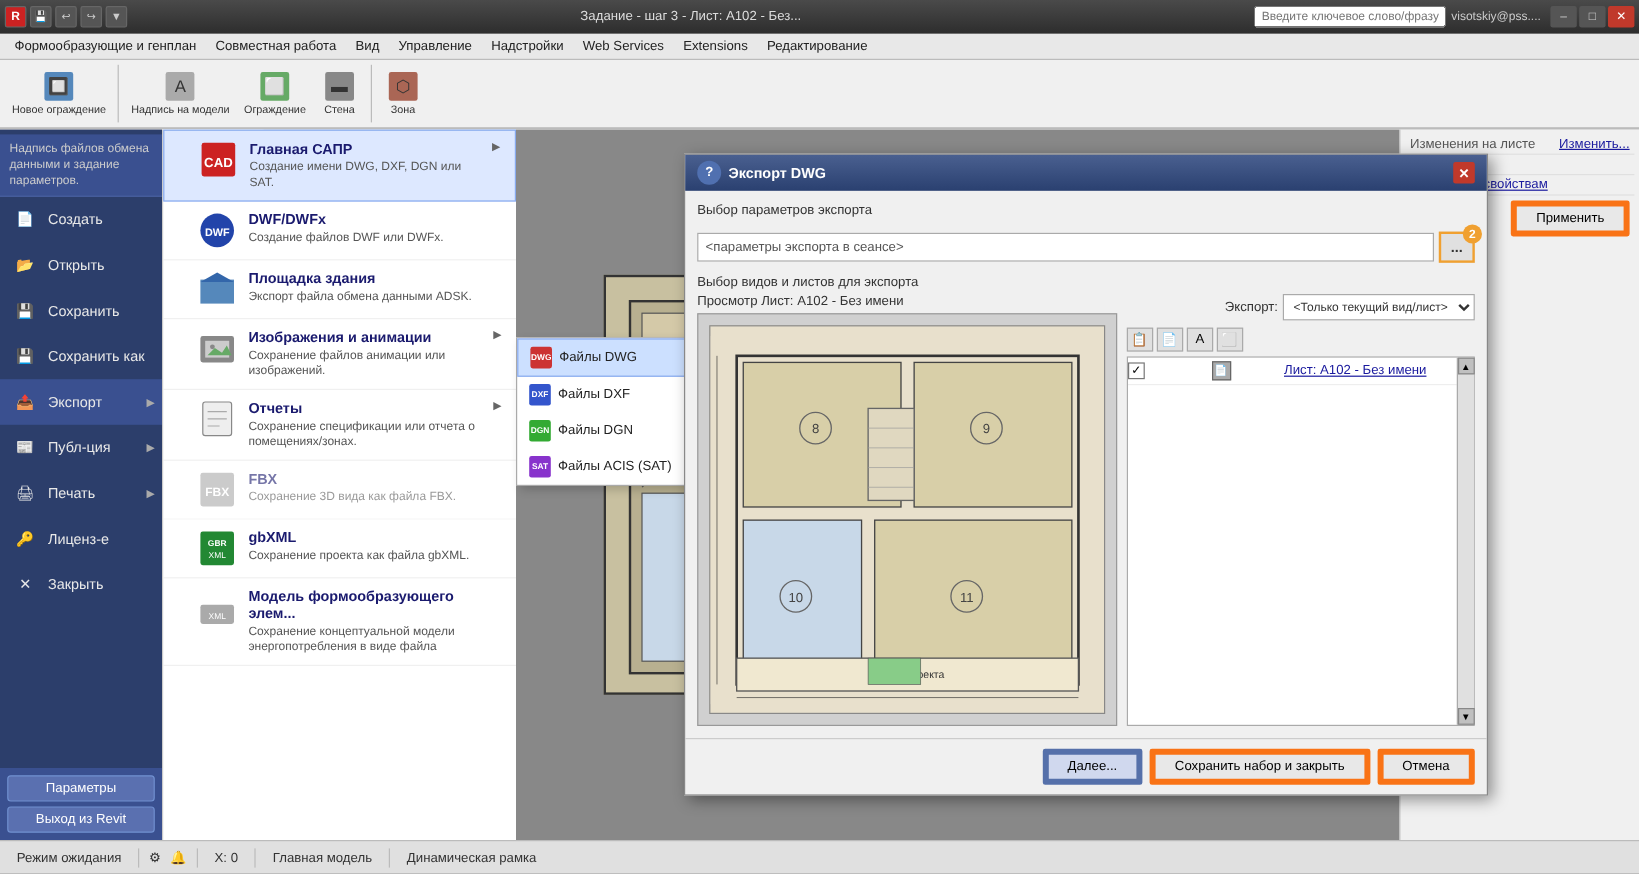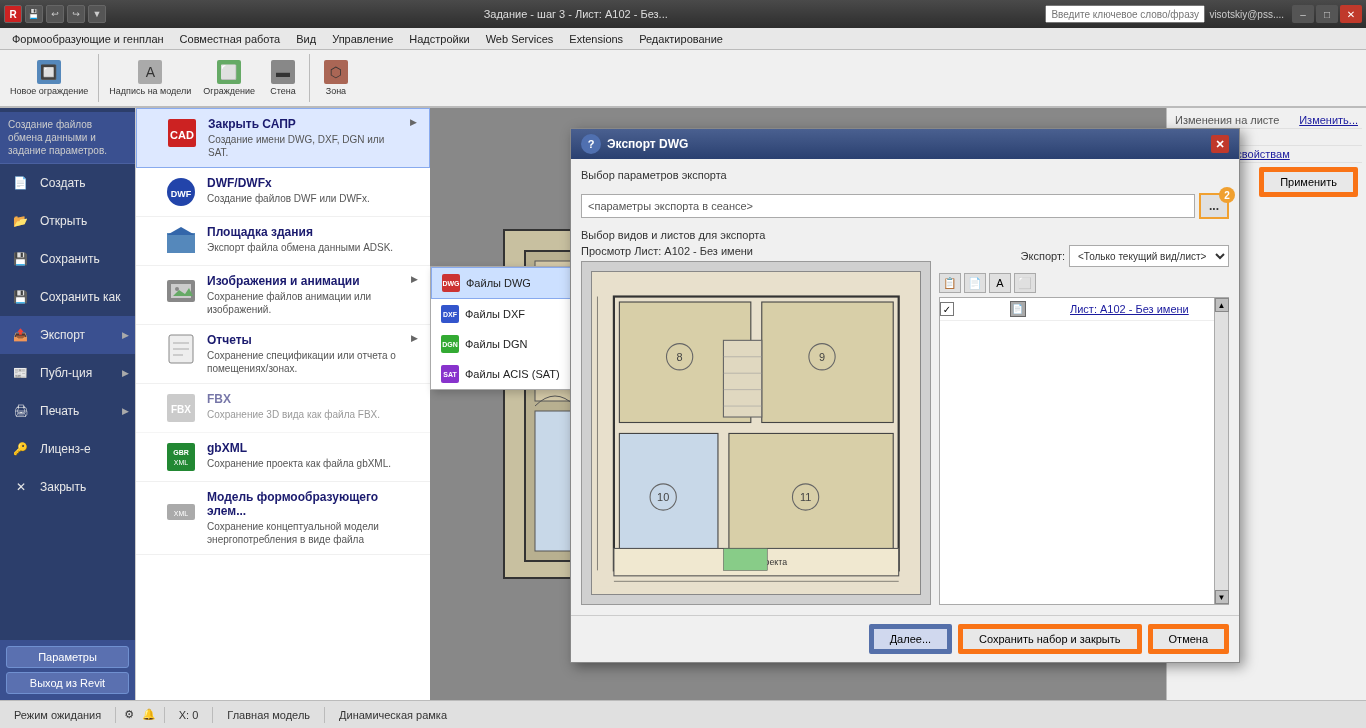--- a/index.html
+++ b/index.html
@@ -609,21 +609,21 @@
       <span class="right-panel-link">Справка по свойствам</span>
     </div>
     <div style="display:flex;justify-content:flex-end;padding:4px;">
       <button class="dlg-btn">Применить</button>
     </div>
   </div>
 
   <div class="app-menu-backdrop">
     <div class="app-menu-left">
 
-      <div style="background:#3a5090;padding:6px 8px;font-size:10px;color:#ccc;line-height:1.3;border-bottom:1px solid #4a60a0;">Создание файлов обмена данными и задание параметров.</div>
+      <div style="background:#3a5090;padding:6px 8px;font-size:10px;color:#ccc;line-height:1.3;border-bottom:1px solid #4a60a0;">Надпись файлов обмена данными и задание параметров.</div>
 
       <div class="app-menu-item">
         <div class="app-menu-item-icon">📄</div>
         <span>Создать</span>
       </div>
       <div class="app-menu-item">
         <div class="app-menu-item-icon">📂</div>
         <span>Открыть</span>
       </div>
       <div class="app-menu-item">
@@ -667,21 +667,21 @@
     <div class="app-menu-right">
 
       <div class="format-item highlighted">
         <div class="format-item-icon">
           <svg width="32" height="32" viewBox="0 0 32 32">
               <rect x="2" y="2" width="28" height="28" rx="2" fill="#cc2222"></rect>
               <text x="16" y="22" text-anchor="middle" font-size="11" fill="white" font-weight="bold">CAD</text>
             </svg>
         </div>
         <div class="format-item-text">
-          <h4>Закрыть САПР</h4>
+          <h4>Главная САПР</h4>
           <p>Создание имени DWG, DXF, DGN или SAT.</p>
         </div>
         <span style="margin-left:auto;font-size:9px;color:#666;">▶</span>
       </div>
 
       <div class="format-item">
         <div class="format-item-icon">
           <svg width="32" height="32" viewBox="0 0 32 32">
               <circle cx="16" cy="16" r="14" fill="#2244aa"></circle>
               <text x="16" y="21" text-anchor="middle" font-size="9" fill="white" font-weight="bold">DWF</text>
@@ -773,21 +773,21 @@
             </svg>
         </div>
         <div class="format-item-text">
           <h4>Модель формообразующего элем...</h4>
           <p>Сохранение концептуальной модели энергопотребления в виде файла</p>
         </div>
       </div>
     </div>
   </div>
 
-  <div class="submenu" style="top:158px;left:430px;">
+  <div class="submenu" style="top:173px;left:430px;">
     <div class="submenu-item selected">
       <div class="dwg-icon submenu-item-icon">DWG</div>
       <span>Файлы DWG</span>
     </div>
     <div class="submenu-item">
       <div class="dxf-icon submenu-item-icon">DXF</div>
       <span>Файлы DXF</span>
     </div>
     <div class="submenu-item">
       <div class="dgn-icon submenu-item-icon">DGN</div>

